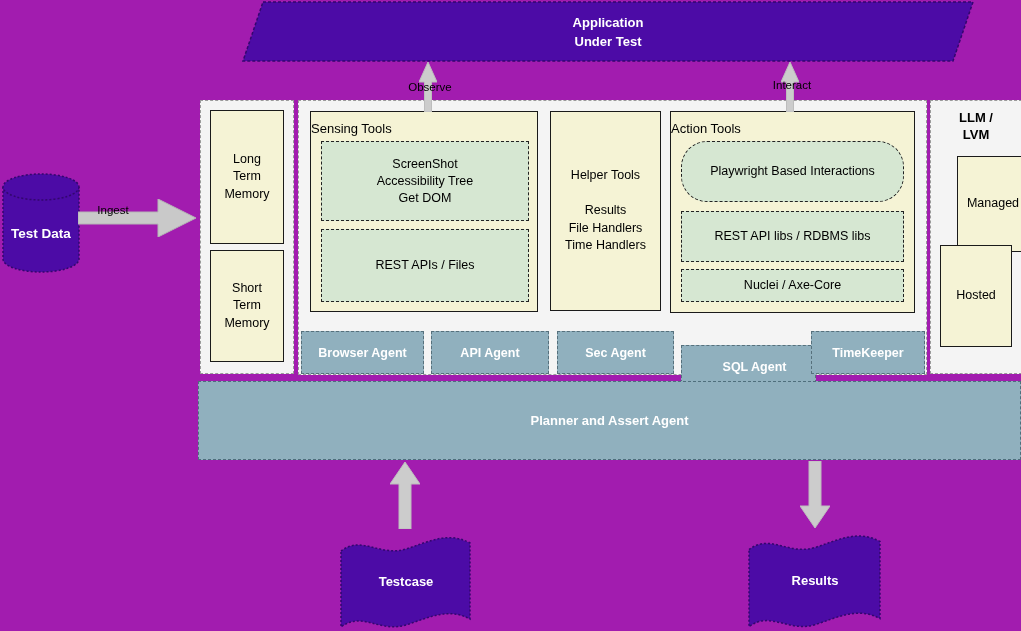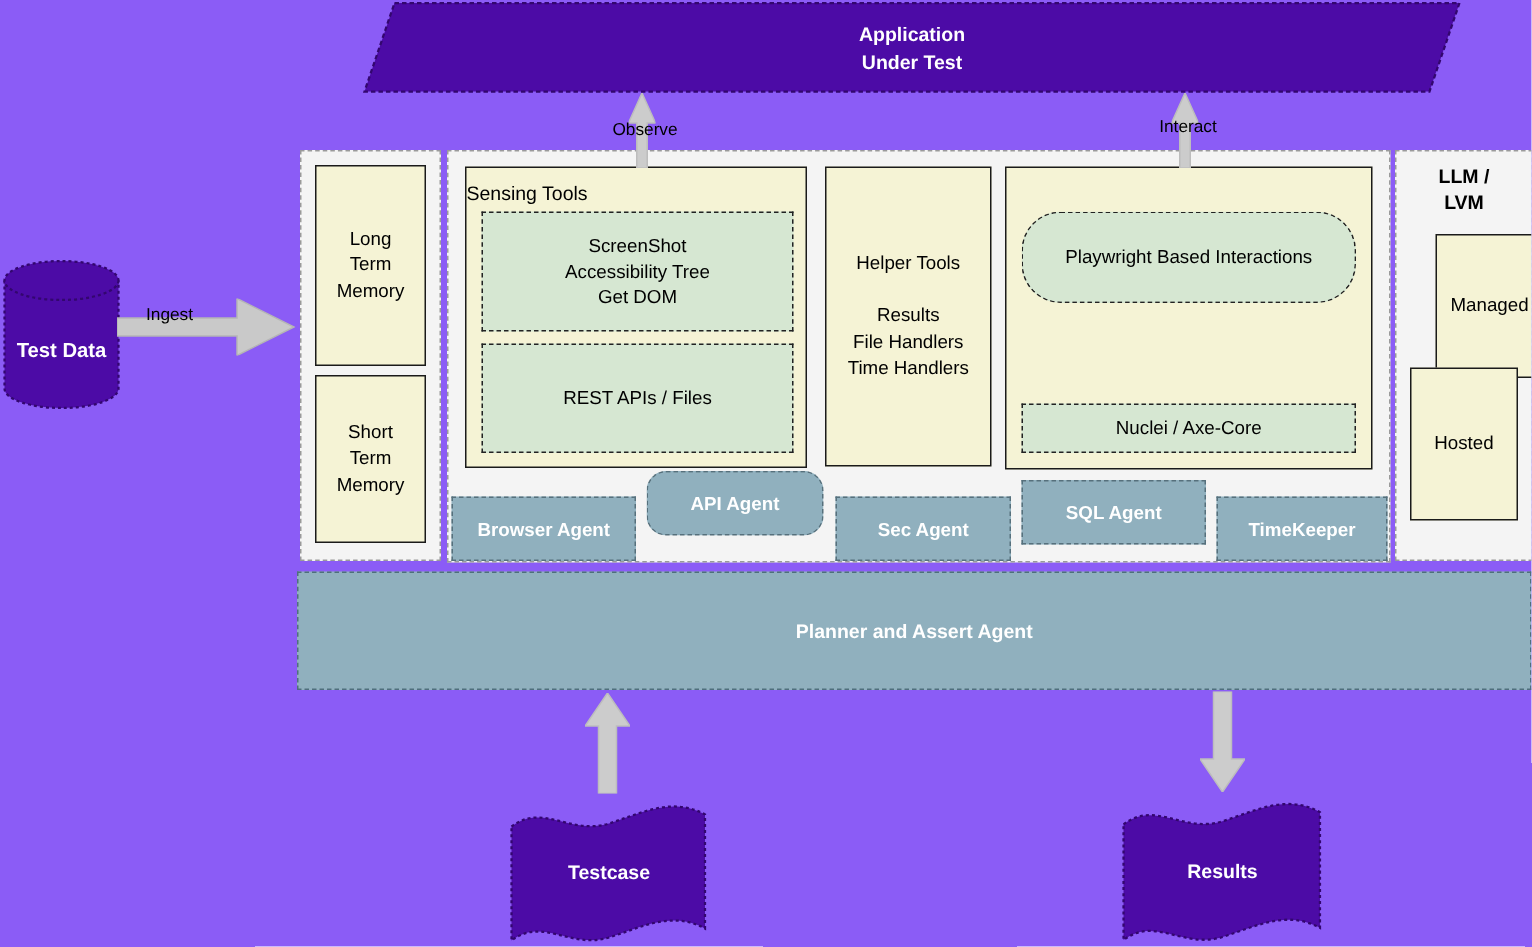--- a/index.html
+++ b/index.html
@@ -1,16 +1,16 @@
 <!DOCTYPE html>
 <html><head>
 <meta charset="utf-8">
 <style>
   html,body{margin:0;padding:0;background:#fff;}
-  .stage{position:relative;width:1021px;height:631px;background:#8b5cf6;
+  .stage{position:relative;width:1021px;height:631px;background:#a21caf;
          font-family:"Liberation Sans", sans-serif;color:#000;overflow:hidden;}
   .abs{position:absolute;}
   .ml{white-space:pre-line;}
   .center{display:flex;align-items:center;justify-content:center;text-align:center;}
   .bold{font-weight:bold;}
   .white{color:#ffffff;}
 
   
   .group{background:#f4f4f4;border:1px dashed #9a9a9a;}
 
@@ -79,28 +79,30 @@
       <div class="abs greenbox ml center" style="left:10px;top:117px;width:206px;height:71px;">REST APIs / Files</div>
     </div>
 
     <div class="abs cream ml center" style="left:251px;top:10px;width:109px;height:198px;">Helper Tools
 
 Results
 File Handlers
 Time Handlers</div>
 
     <div class="abs cream" style="left:371px;top:10px;width:243px;height:200px;">
+      <div class="boxtitle" style="margin-top:8px;">Action Tools</div>
       <div class="abs greenbox center" style="left:10px;top:29px;width:221px;height:59px;border-radius:26px;">Playwright Based Interactions</div>
+      <div class="abs greenbox center" style="left:10px;top:99px;width:221px;height:49px;">REST API libs / RDBMS libs</div>
       <div class="abs greenbox center" style="left:10px;top:157px;width:221px;height:31px;">Nuclei / Axe-Core</div>
     </div>
 
     <div class="abs agent center" style="left:2px;top:230px;width:121px;height:41px;">Browser Agent</div>
-    <div class="abs agent center" style="left:132px;top:213px;width:116px;height:41px;border-radius:13px;">API Agent</div>
+    <div class="abs agent center" style="left:132px;top:230px;width:116px;height:41px;">API Agent</div>
     <div class="abs agent center" style="left:258px;top:230px;width:115px;height:41px;">Sec Agent</div>
-    <div class="abs agent center" style="left:382px;top:219px;width:121px;height:41px;">SQL Agent</div>
+    <div class="abs agent center" style="left:382px;top:244px;width:121px;height:41px;padding-left:12px;">SQL Agent</div>
     <div class="abs agent center" style="left:512px;top:230px;width:112px;height:41px;">TimeKeeper</div>
   </div>
 
   <div class="abs group" style="left:930px;top:100px;width:90px;height:272px;">
     <div class="ml bold" style="margin-top:8px;text-align:center;font-size:13px;line-height:17px;">LLM /
 LVM</div>
     <div class="abs cream center" style="left:26px;top:55px;width:70px;height:94px;">Managed</div>
     <div class="abs cream center" style="left:9px;top:144px;width:70px;height:100px;">Hosted</div>
   </div>
 

